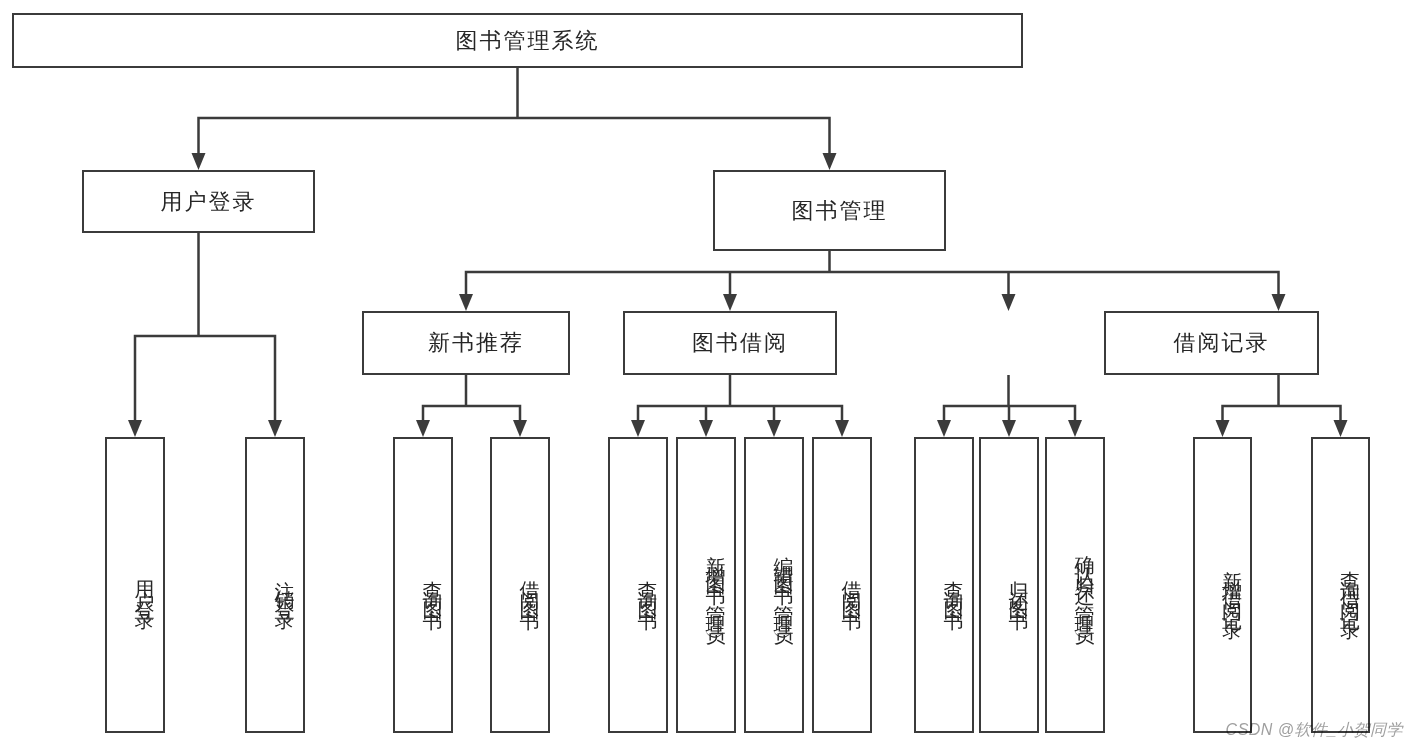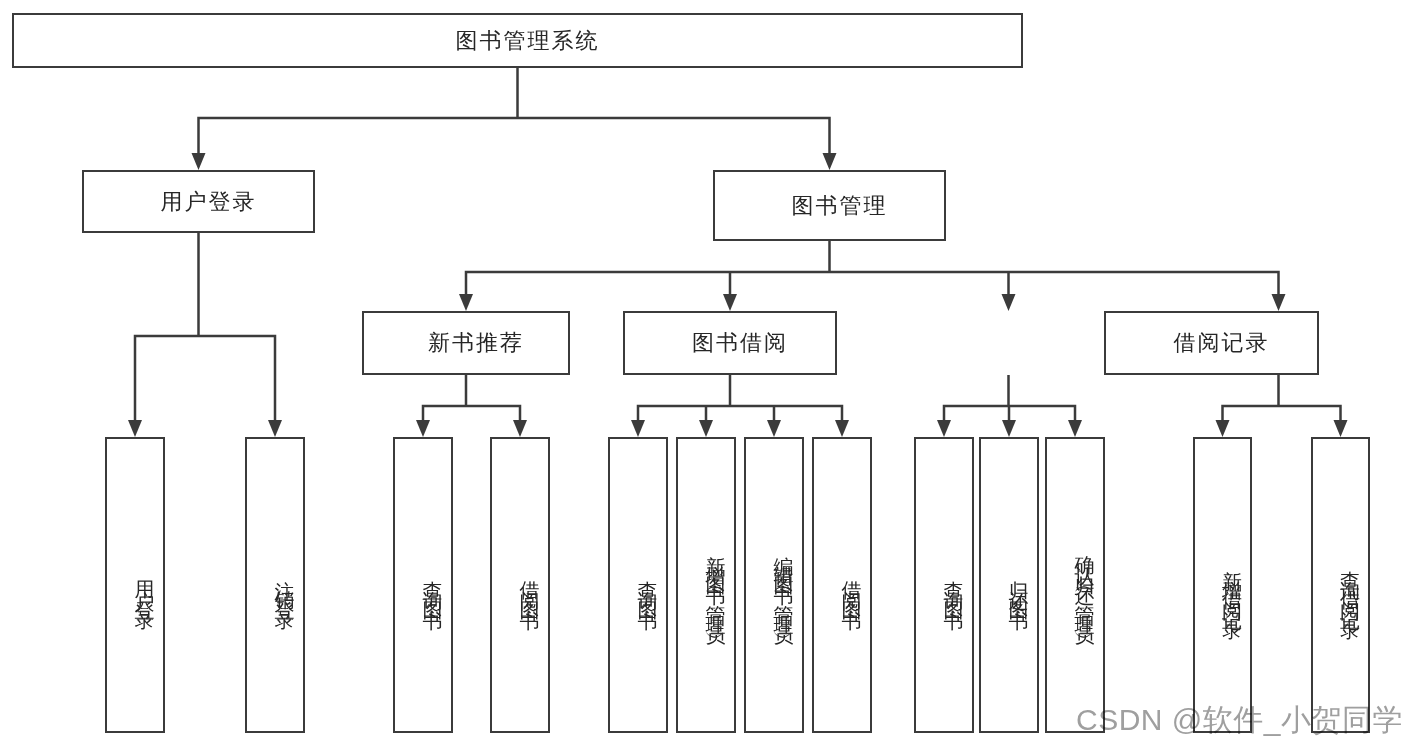--- a/index.html
+++ b/index.html
@@ -38,26 +38,27 @@
   }
   .node.v{
     font-size:20px;
     letter-spacing:10px;
     writing-mode:vertical-rl;
     text-orientation:mixed;
   }
   .watermark{
     position:absolute;
     right:2px;bottom:6px;
-    font-size:30px;
+    font-size:16px;
     letter-spacing:0.5px;
     color:var(--watermark);
     mix-blend-mode:multiply;
     z-index:5;
     white-space:nowrap;
+    font-style:italic;
   }
 </style>
 </head>
 <body>
 
 <div class="stage">
 
   <svg class="connectors" width="1405" height="747" viewBox="0 0 1405 747">
     <path fill="none" stroke="currentColor" stroke-width="2.5" d="M517.5 68 V118
              M198.5 154 V118 H829.5 V154
@@ -97,21 +98,21 @@
       <polygon points="1002,420 1016,420 1009,437"></polygon>
       <polygon points="1068,420 1082,420 1075,437"></polygon>
       <polygon points="1215.5,420 1229.5,420 1222.5,437"></polygon>
       <polygon points="1333.5,420 1347.5,420 1340.5,437"></polygon>
     </g>
   </svg>
 
   <div class="node h" style="left:12px;top:13px;width:1011px;height:55px">图书管理系统</div>
 
   <div class="node h" style="left:82px;top:170px;width:233px;height:63px">用户登录</div>
-  <div class="node h" style="left:713px;top:170px;width:233px;height:71px">图书管理</div>
+  <div class="node h" style="left:713px;top:170px;width:233px;height:81px">图书管理</div>
 
   <div class="node h" style="left:362px;top:311px;width:208px;height:64px">新书推荐</div>
   <div class="node h" style="left:623px;top:311px;width:214px;height:64px">图书借阅</div>
   <div class="node h" style="left:1104px;top:311px;width:215px;height:64px">借阅记录</div>
 
   <div class="node v" style="left:105px;top:437px;width:60px;height:296px">用户登录</div>
   <div class="node v" style="left:245px;top:437px;width:60px;height:296px">注销登录</div>
 
   <div class="node v" style="left:393px;top:437px;width:60px;height:296px">查询图书</div>
   <div class="node v" style="left:490px;top:437px;width:60px;height:296px">借阅图书</div>

